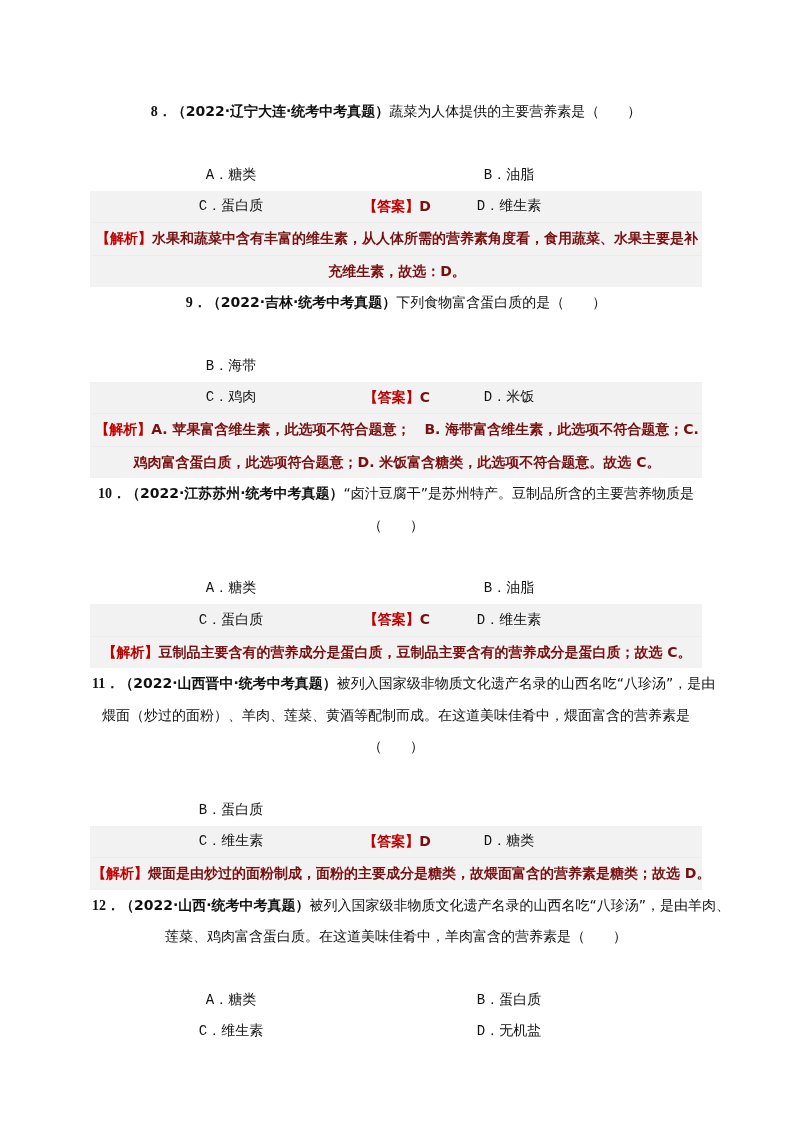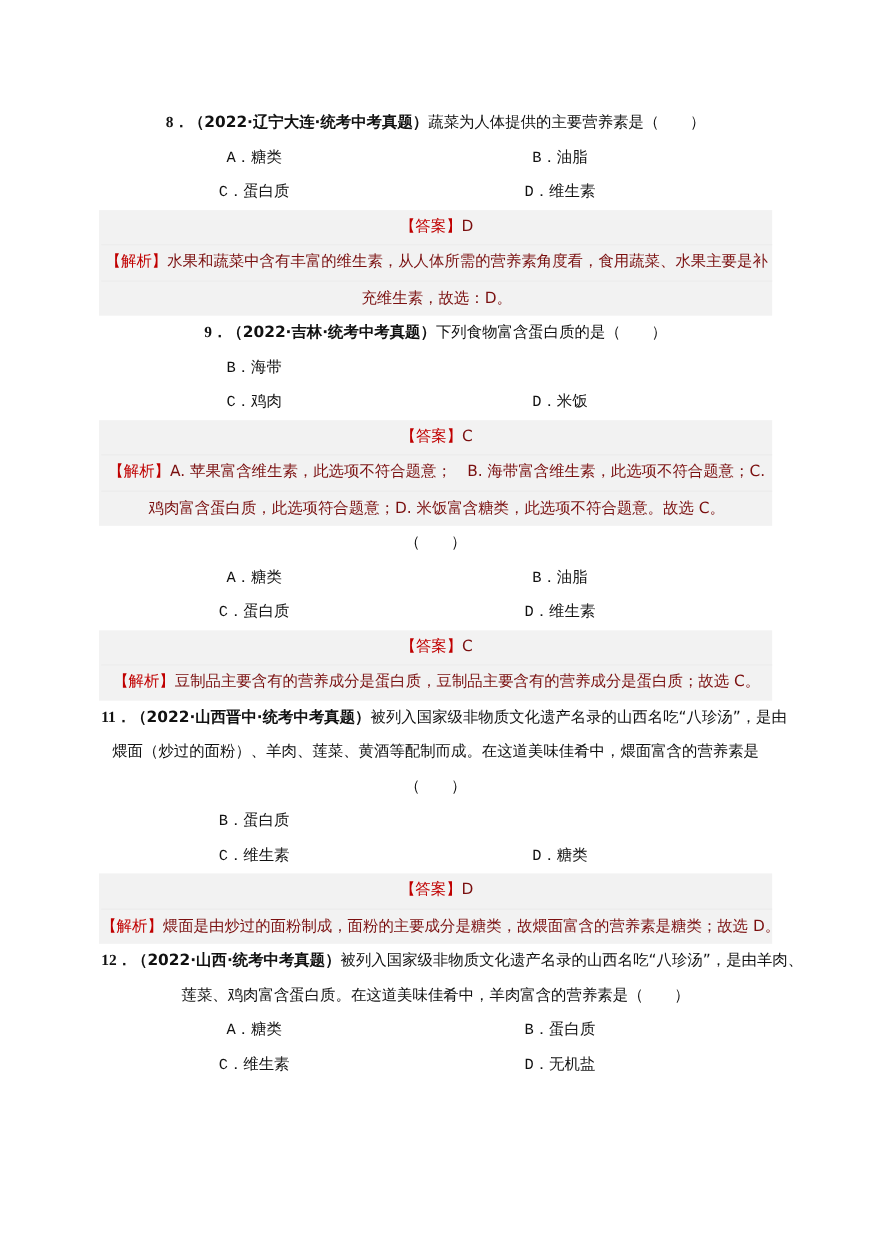--- a/index.html
+++ b/index.html
@@ -37,33 +37,35 @@
   }
   .q-src-cn {
     font-weight: bold;
   }
   .opts {
     display: flex;
   }
   .opt {
     width: 278px;
     font-size: 14px;
+    margin-top: 31px;
   }
   .opt-letter {
     font-family: "Liberation Mono", "DejaVu Sans Mono", monospace;
   }
   .answer-box {
     background: #f2f2f2;
     margin-left: -2px;
     padding-left: 2px;
     width: 610px;
   }
   .answer-box .line {
     color: #7a0f0f;
     border-bottom: 1px solid #ececec;
+    font-weight: bold;
   }
   .answer-box .line:last-child {
     border-bottom: none;
   }
   .tag {
     color: #c00000;
   }
 </style>
 </head>
 <body>
@@ -101,20 +103,23 @@
       <div class="opt"><span class="opt-letter">D．</span><span>米饭</span></div>
     </div>
     <div class="answer-box">
       <div class="line"><span class="tag">【答案】</span><span>C</span></div>
       <div class="line"><span class="tag">【解析】</span><span>A. 苹果富含维生素，此选项不符合题意；　B. 海带富含维生素，此选项不符合题意；C.</span></div>
       <div class="line"><span>鸡肉富含蛋白质，此选项符合题意；D. 米饭富含糖类，此选项不符合题意。故选 C。</span></div>
     </div>
   </div>
 
   <div>
+    <div class="line q-head">
+      <span class="q-num">10．</span><span class="q-src-cn">（2022·江苏苏州·统考中考真题）</span><span>“卤汁豆腐干”是苏州特产。豆制品所含的主要营养物质是</span>
+    </div>
     <div class="line">（　　）</div>
     <div class="line opts">
       <div class="opt"><span class="opt-letter">A．</span><span>糖类</span></div>
       <div class="opt"><span class="opt-letter">B．</span><span>油脂</span></div>
     </div>
     <div class="line opts">
       <div class="opt"><span class="opt-letter">C．</span><span>蛋白质</span></div>
       <div class="opt"><span class="opt-letter">D．</span><span>维生素</span></div>
     </div>
     <div class="answer-box">

